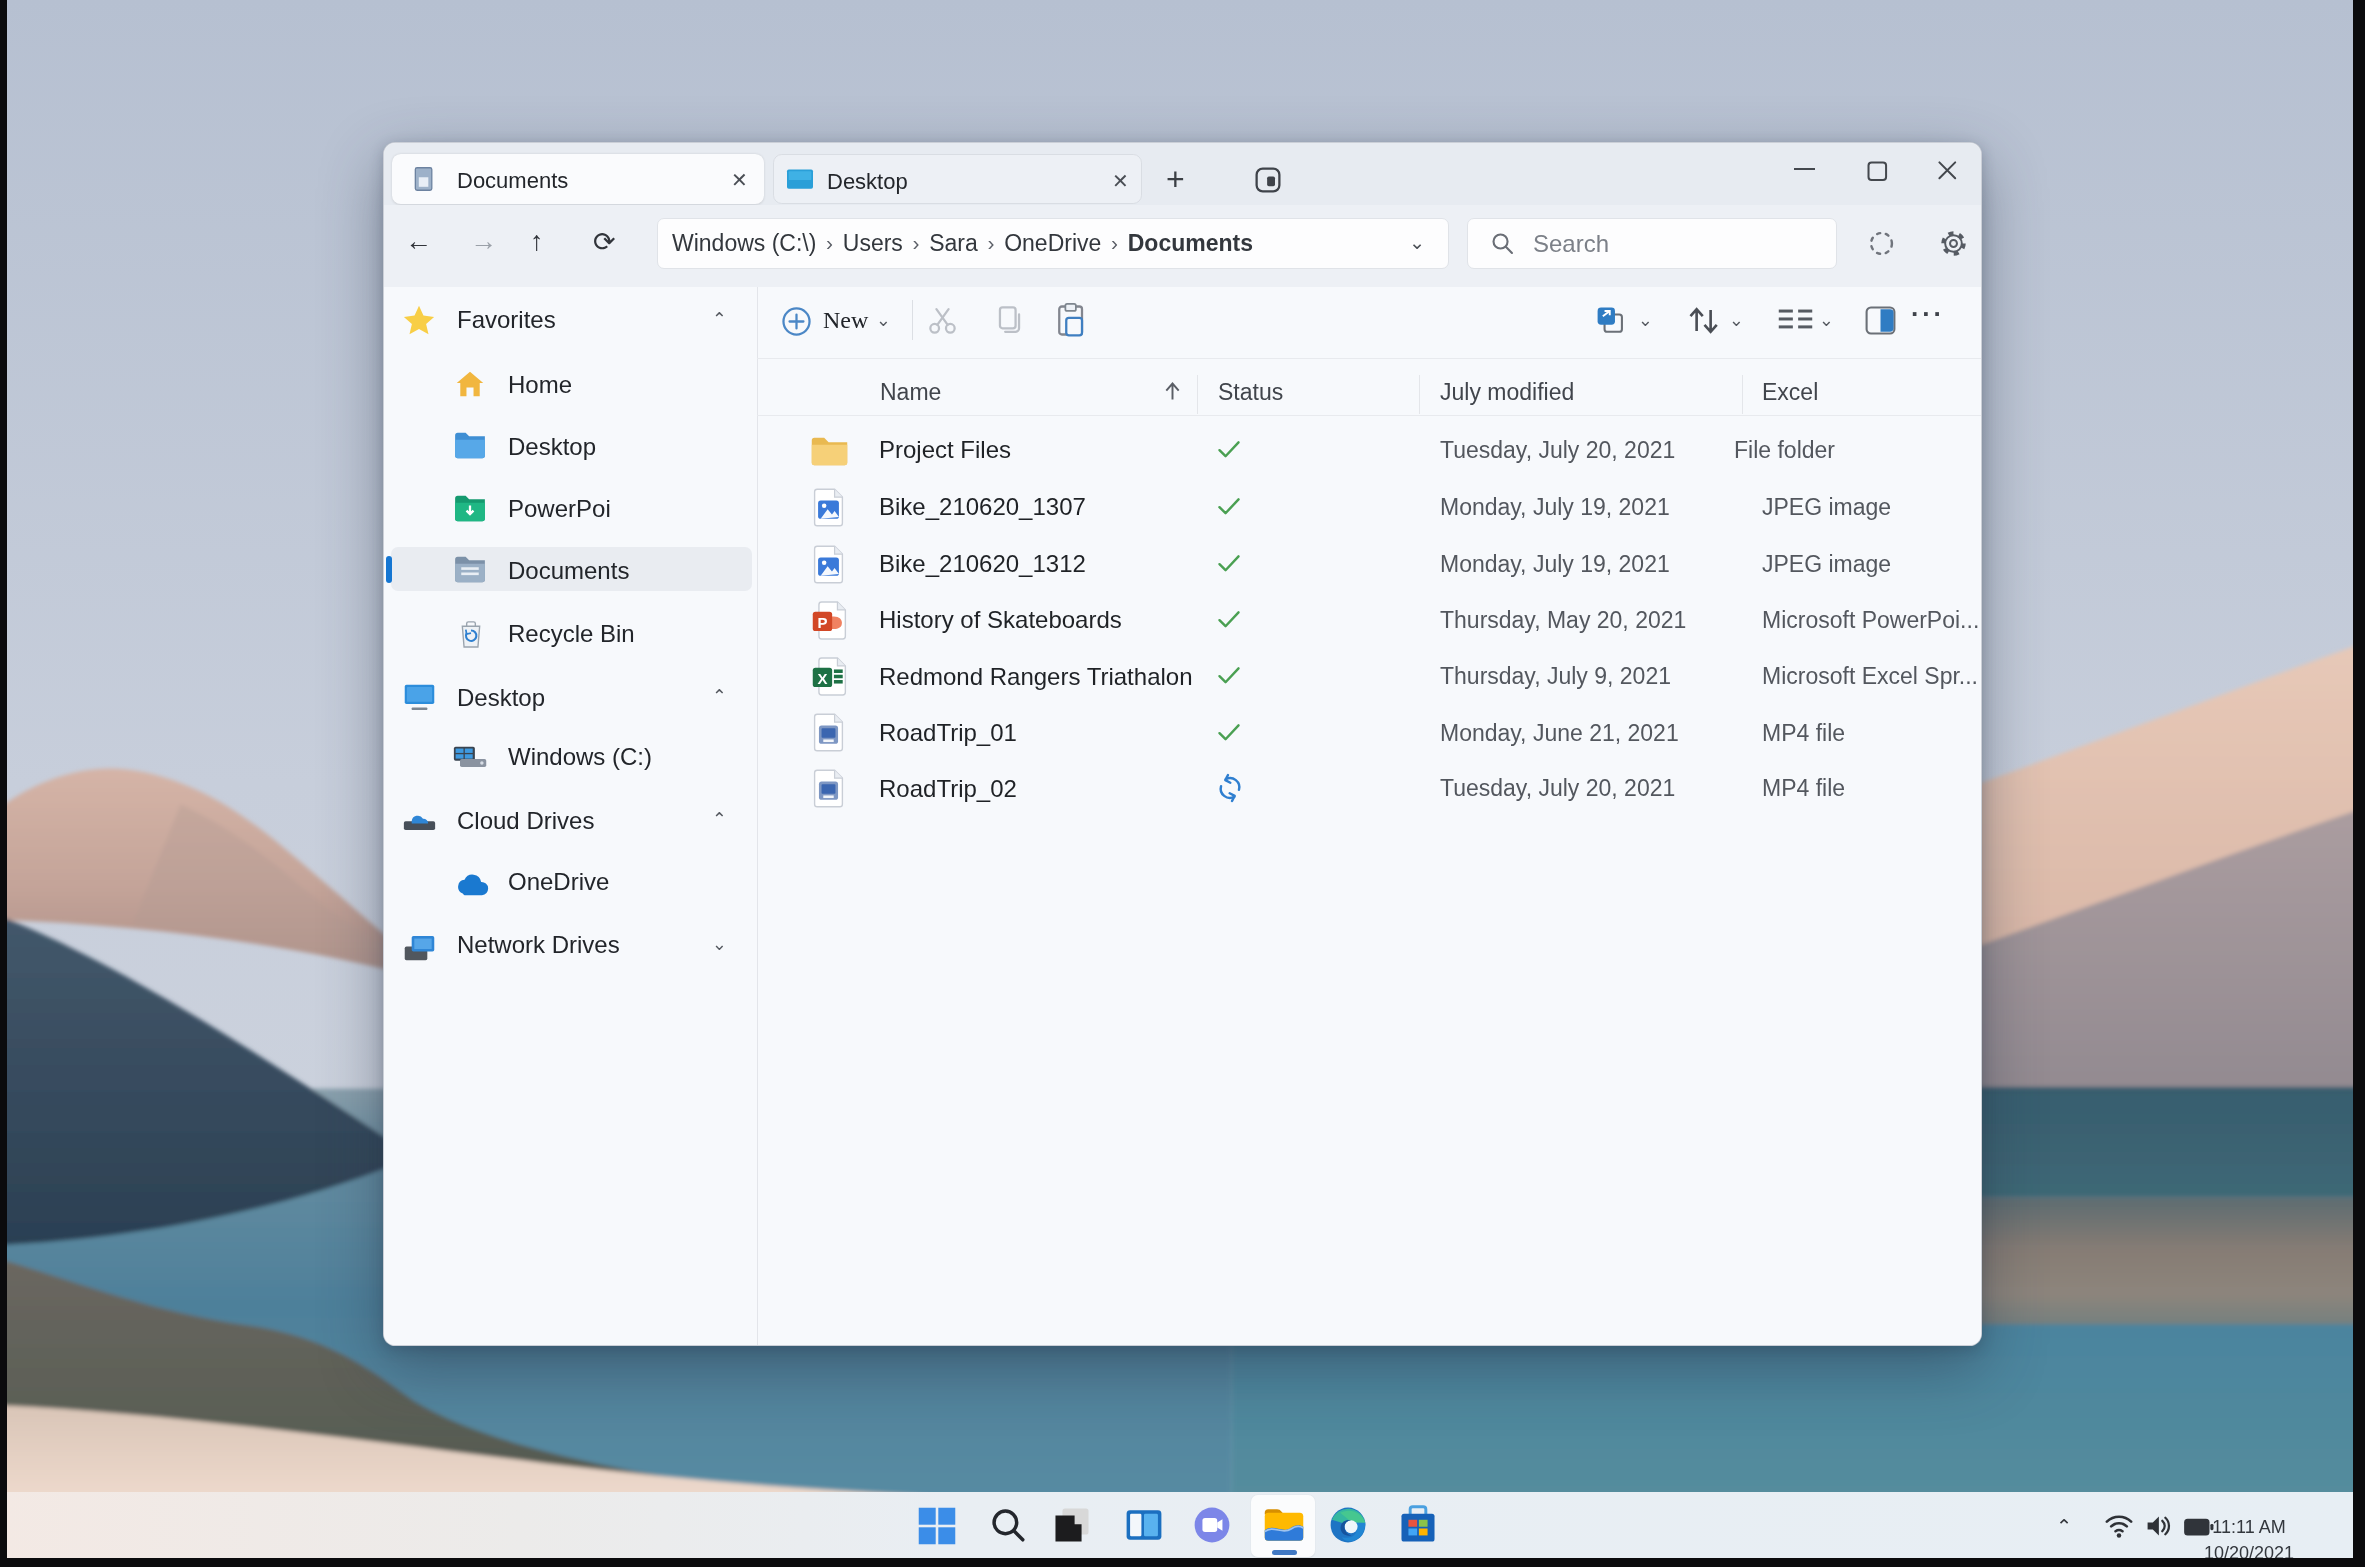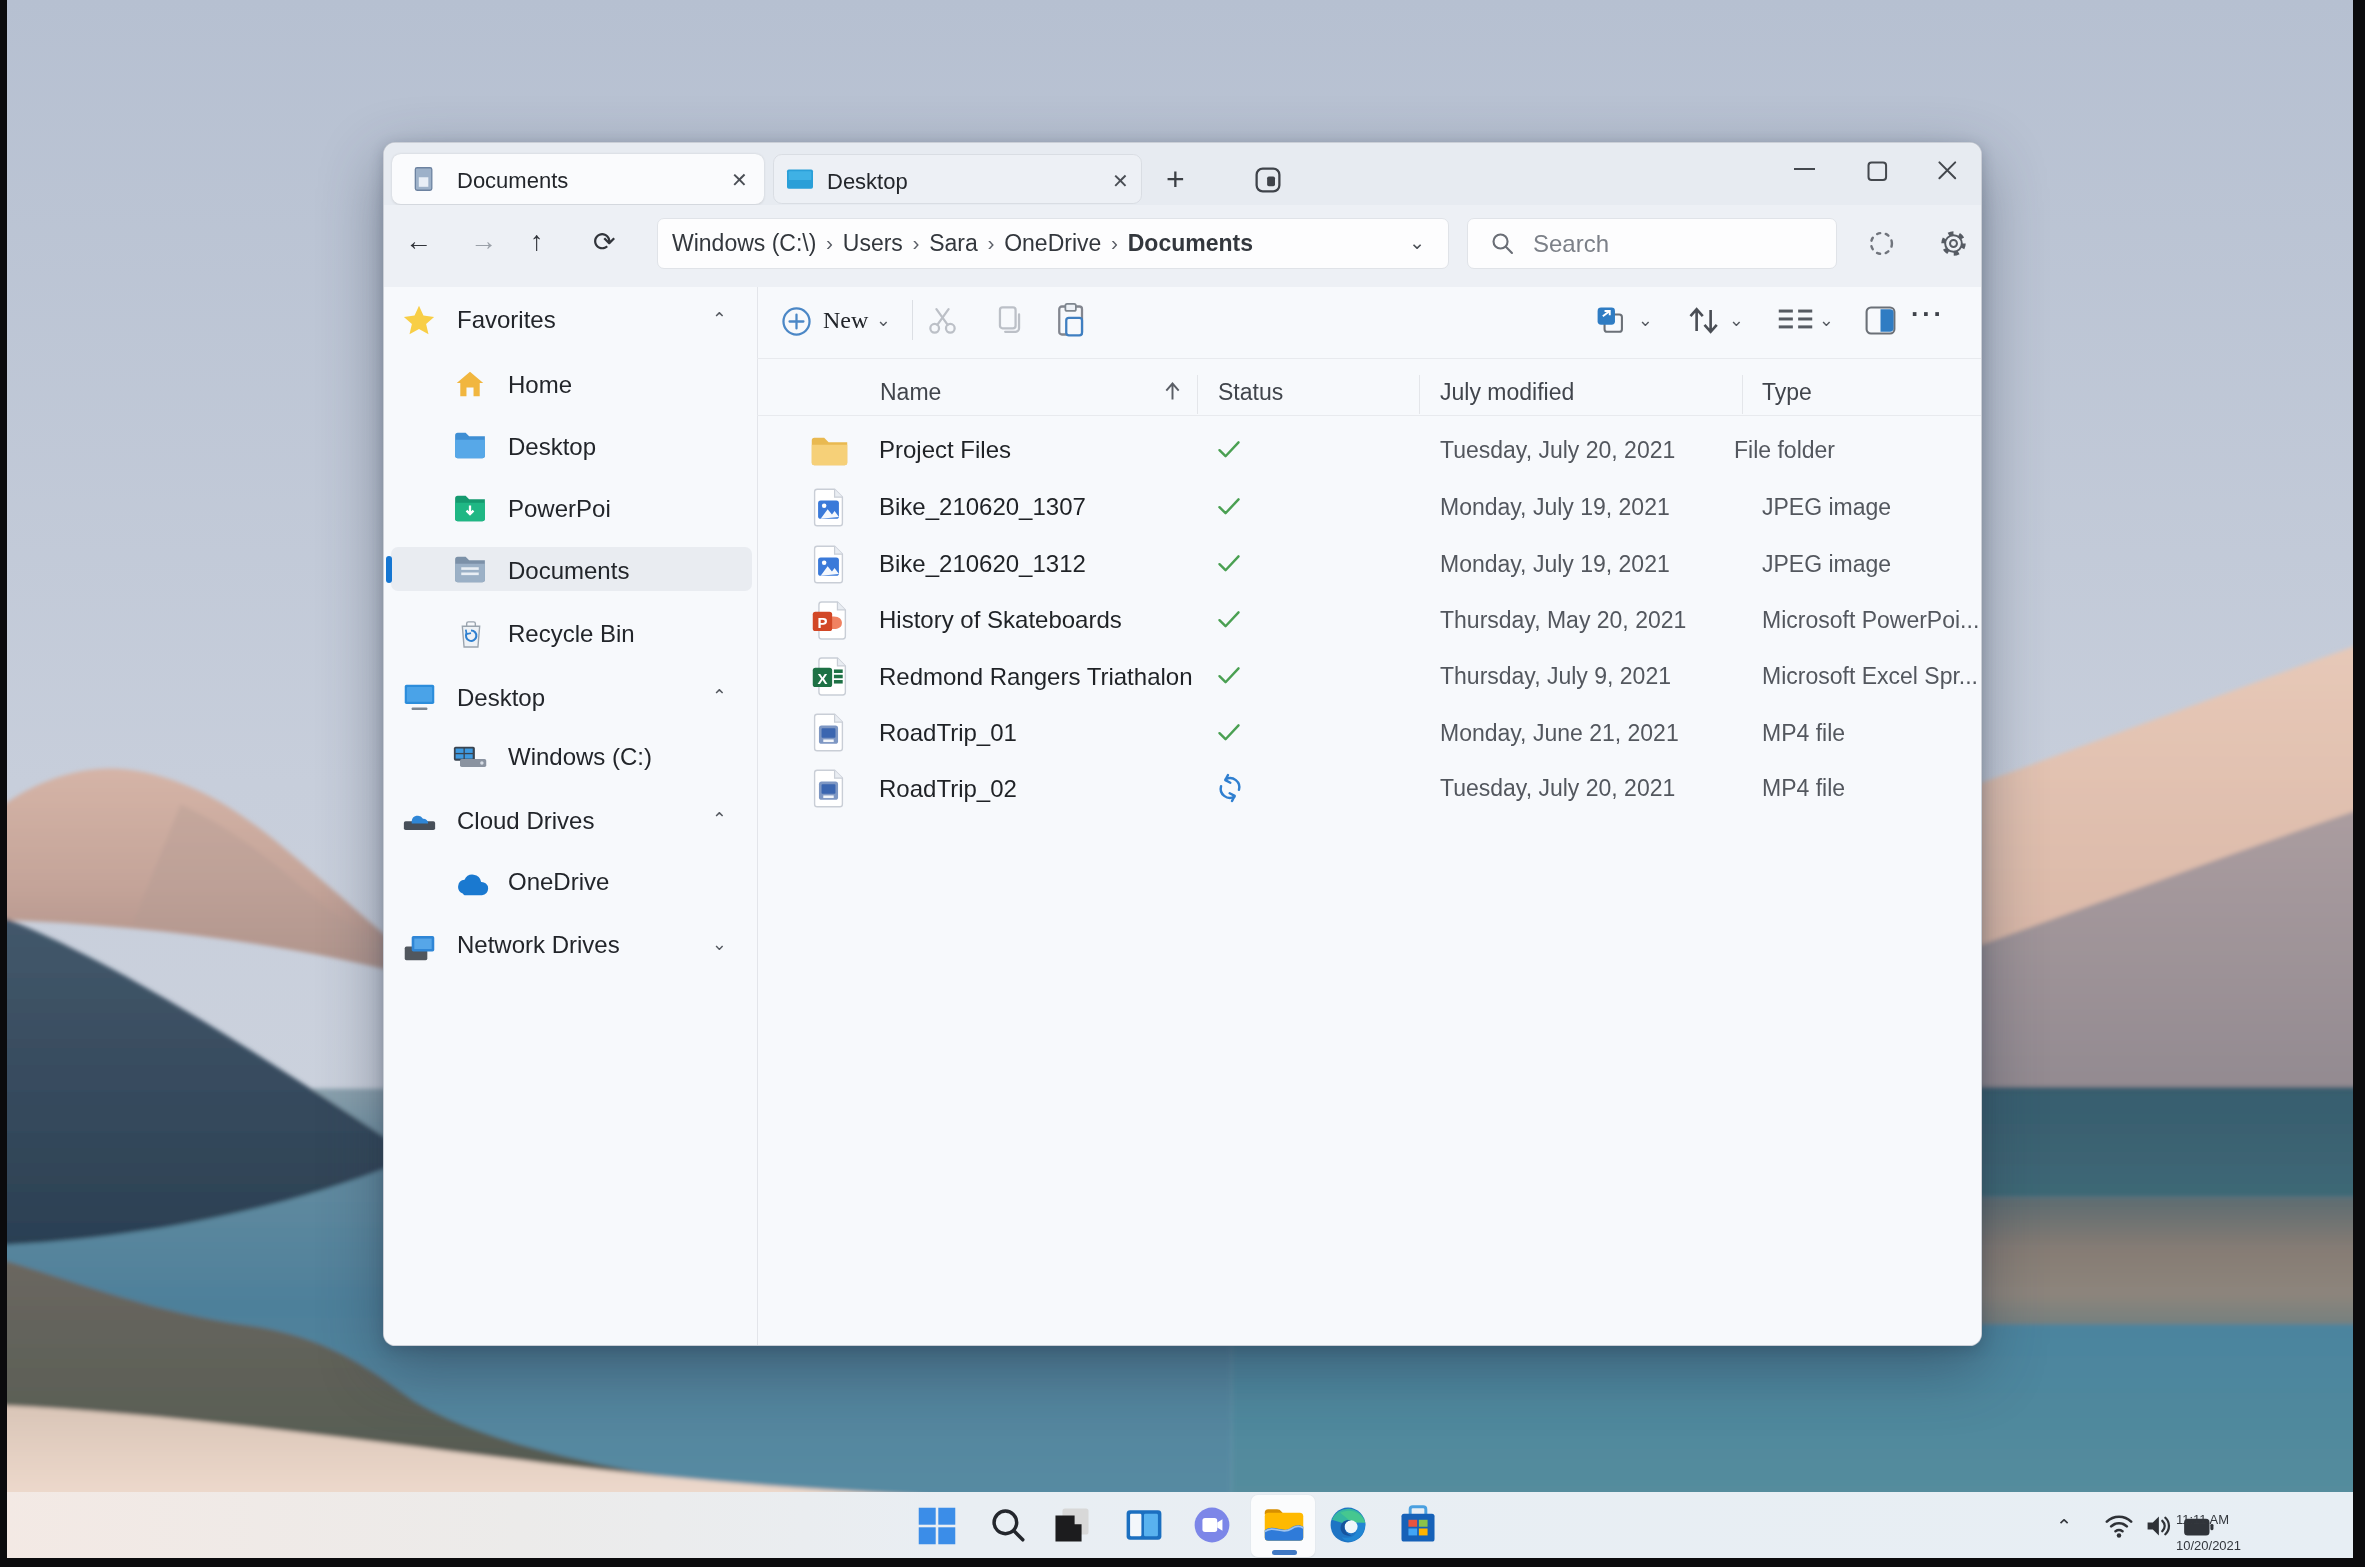--- a/index.html
+++ b/index.html
@@ -351,21 +351,21 @@
 
     <span class="hdrtxt" style="left:496px;top:92px">Name</span>
     <svg class="abs" style="left:777px;top:93px" width="23" height="23" viewBox="0 0 26 26">
       <path d="M13,22 L13,5 M6,12 L13,4 L20,12" fill="none" stroke="#5a5e66" stroke-width="2.2"></path>
     </svg>
     <div class="colsep" style="left:813px;top:88px;height:39px"></div>
     <span class="hdrtxt" style="left:834px;top:92px">Status</span>
     <div class="colsep" style="left:1035px;top:88px;height:39px"></div>
     <span class="hdrtxt" style="left:1056px;top:92px">July modified</span>
     <div class="colsep" style="left:1358px;top:88px;height:39px"></div>
-    <span class="hdrtxt" style="left:1378px;top:92px">Type</span>
+    <span class="hdrtxt" style="left:1378px;top:92px">Excel</span>
     <div class="abs" style="left:373px;top:128px;width:1226px;height:0.9px;background:#e8eaee"></div>
 
     <svg class="abs" style="left:426px;top:148px" width="39" height="32" viewBox="0 0 44 36">
       <path d="M2,6 a3,3 0 0 1 3,-3 L16,3 L21,8 L42,8 L42,31 a3,3 0 0 1 -3,3 L5,34 a3,3 0 0 1 -3,-3 Z" fill="#e9b950"></path>
       <path d="M2,11 L42,11 L42,31 a3,3 0 0 1 -3,3 L5,34 a3,3 0 0 1 -3,-3 Z" fill="#f6d078"></path>
     </svg>
     <span class="fname" style="left:495px;top:149px">Project Files</span>
     <svg class="abs" style="left:832px;top:150px" width="26" height="24.6" viewBox="0 0 30 28">
         <path d="M4,15 L11,22 L26,6" fill="none" stroke="#4aa052" stroke-width="2.8" stroke-linecap="round" stroke-linejoin="round"></path>
       </svg>
@@ -530,21 +530,21 @@
     <circle cx="16" cy="26" r="2.6" fill="#2e3136"></circle>
   </svg>
   <svg class="abs" style="left:2144px;top:21px" width="28" height="26" viewBox="0 0 32 30">
     <path d="M4,11 L10,11 L17,4 L17,26 L10,19 L4,19 Z" fill="#2e3136"></path>
     <path d="M21,9 a8,8 0 0 1 0,12 M24.5,5.5 a13,13 0 0 1 0,19" fill="none" stroke="#2e3136" stroke-width="2.6" stroke-linecap="round"></path>
   </svg>
   <svg class="abs" style="left:2183px;top:24.6px" width="32" height="21" viewBox="0 0 36 24">
     <rect x="1" y="2" width="29" height="19" rx="4" fill="#30343a"></rect>
     <rect x="31" y="8" width="3.5" height="7" rx="1.5" fill="#30343a"></rect>
   </svg>
-  <div class="abs" style="left:2176px;top:15px;width:146px;text-align:left;font-size:13px;color:#33373d;line-height:25.5px">
+  <div class="abs" style="left:2176px;top:23px;width:146px;text-align:center;font-size:18px;color:#33373d;line-height:25.5px">
     11:11 AM<br>10/20/2021
   </div>
 </div>
 
 <div id="barL"></div>
 <div id="barR"></div>
 <div id="barB"></div>
 
 
 </body></html>

